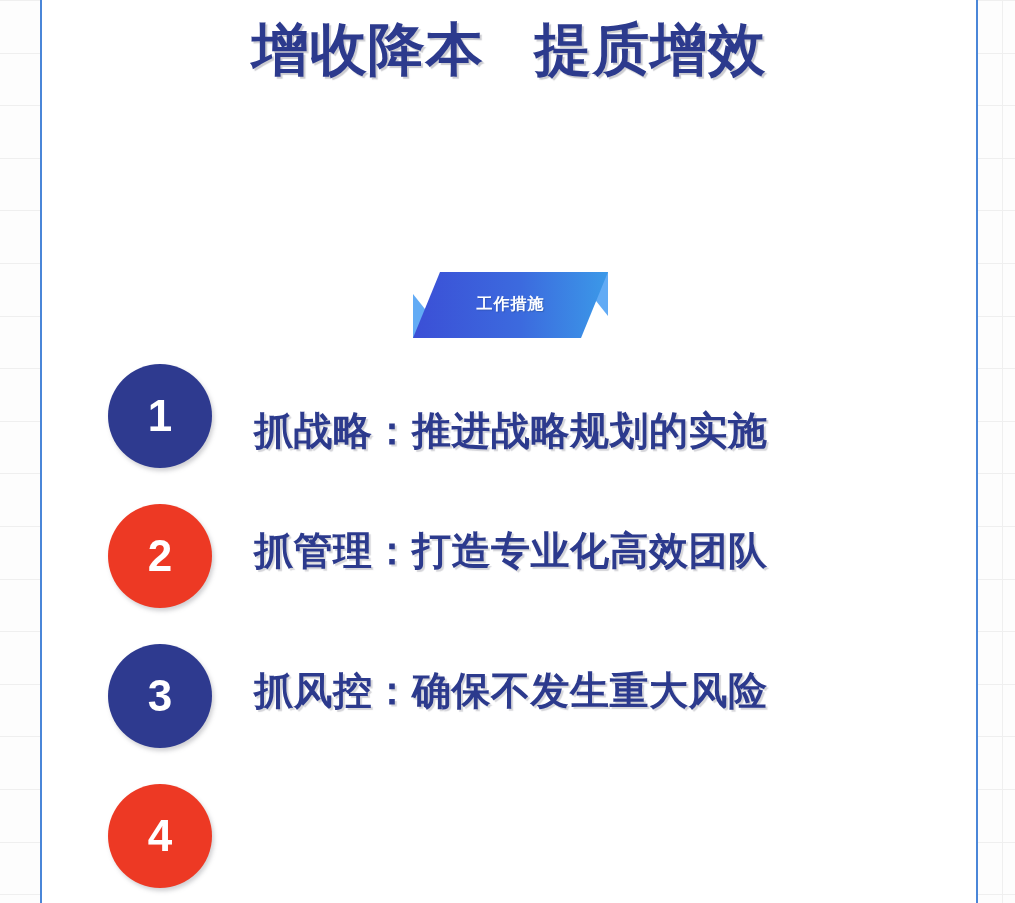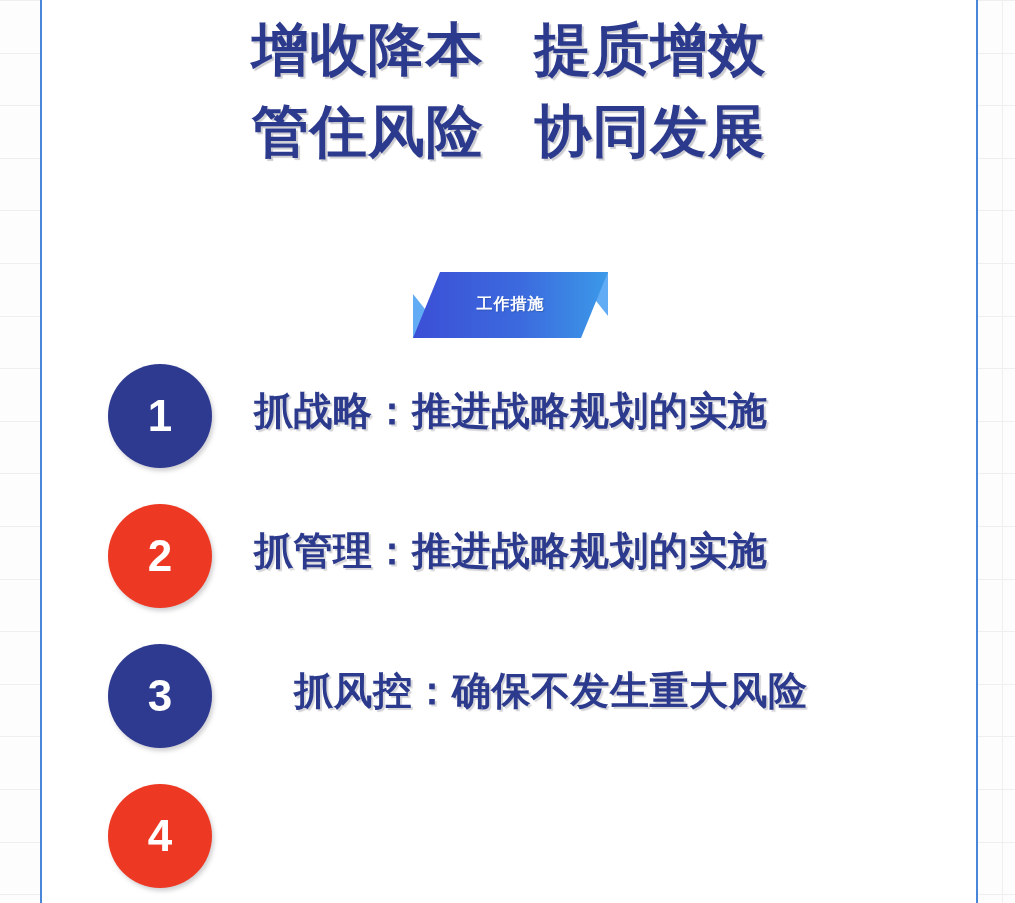--- a/index.html
+++ b/index.html
@@ -149,21 +149,20 @@
 
 <div id="grid-backdrop"></div>
 <div id="grid-vlines-right"></div>
 
 <div id="slide-canvas"></div>
 <div id="slide-edge-left" class="slide-edge" style="background: rgb(74, 134, 216);"></div>
 <div id="slide-edge-right" class="slide-edge" style="background: rgb(74, 134, 216);"></div>
 
 <div id="headline">
   <div class="headline-line" style="color: rgb(44, 58, 141);">增收降本   提质增效</div>
-  <div class="headline-line" style="color: rgb(44, 58, 141);">管住风险   协同发展</div>
 </div>
 
 <div id="banner-wrap">
   <svg id="banner-svg" width="205" height="76" viewBox="0 0 205 76">
     <defs>
       <linearGradient id="ribbonGrad" x1="0" y1="0" x2="1" y2="0">
         <stop offset="0%" stop-color="#3b4fd6"></stop>
         <stop offset="55%" stop-color="#3c6ade"></stop>
         <stop offset="100%" stop-color="#3b99e8"></stop>
       </linearGradient>
@@ -177,35 +176,35 @@
   </svg>
   <div id="banner-label" style="color: rgb(255, 255, 255);">工作措施</div>
 </div>
 
 <div id="measures">
 
   <div class="measure-row">
     <div class="measure-badge" style="background: rgb(46, 58, 143);">
       <span>1</span>
     </div>
-    <div class="measure-text" style="color: rgb(44, 58, 141);">抓战略：推进战略规划的实施</div>
+    <div class="measure-text" style="color: rgb(44, 58, 141); margin-top: 20px;">抓战略：推进战略规划的实施</div>
   </div>
 
   <div class="measure-row">
     <div class="measure-badge" style="background: rgb(237, 57, 36);">
       <span>2</span>
     </div>
-    <div class="measure-text" style="color: rgb(44, 58, 141);">抓管理：推进战略规划的实施</div>
+    <div class="measure-text" style="color: rgb(44, 58, 141);">抓管理：打造专业化高效团队</div>
   </div>
 
   <div class="measure-row">
     <div class="measure-badge" style="background: rgb(46, 58, 143);">
       <span>3</span>
     </div>
-    <div class="measure-text" style="color: rgb(44, 58, 141); margin-left: 40px;">抓风控：确保不发生重大风险</div>
+    <div class="measure-text" style="color: rgb(44, 58, 141);">抓风控：确保不发生重大风险</div>
   </div>
 
   <div class="measure-row">
     <div class="measure-badge" style="background: rgb(237, 57, 36);">
       <span>4</span>
     </div>
   </div>
 
 </div>
 

